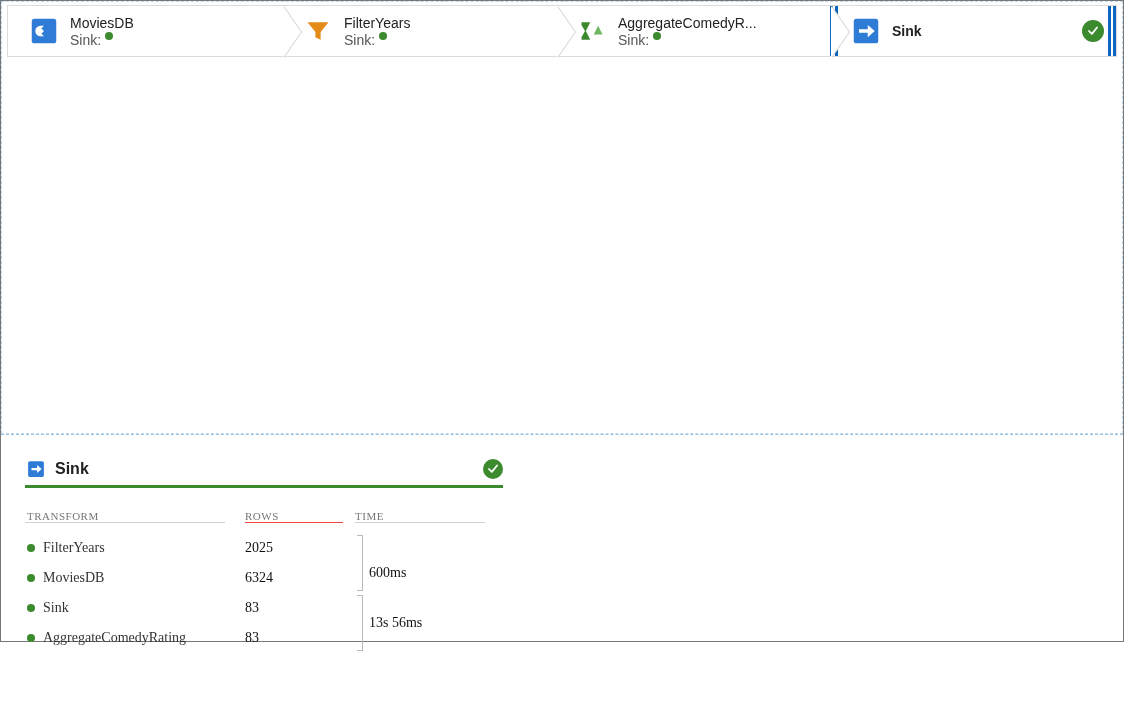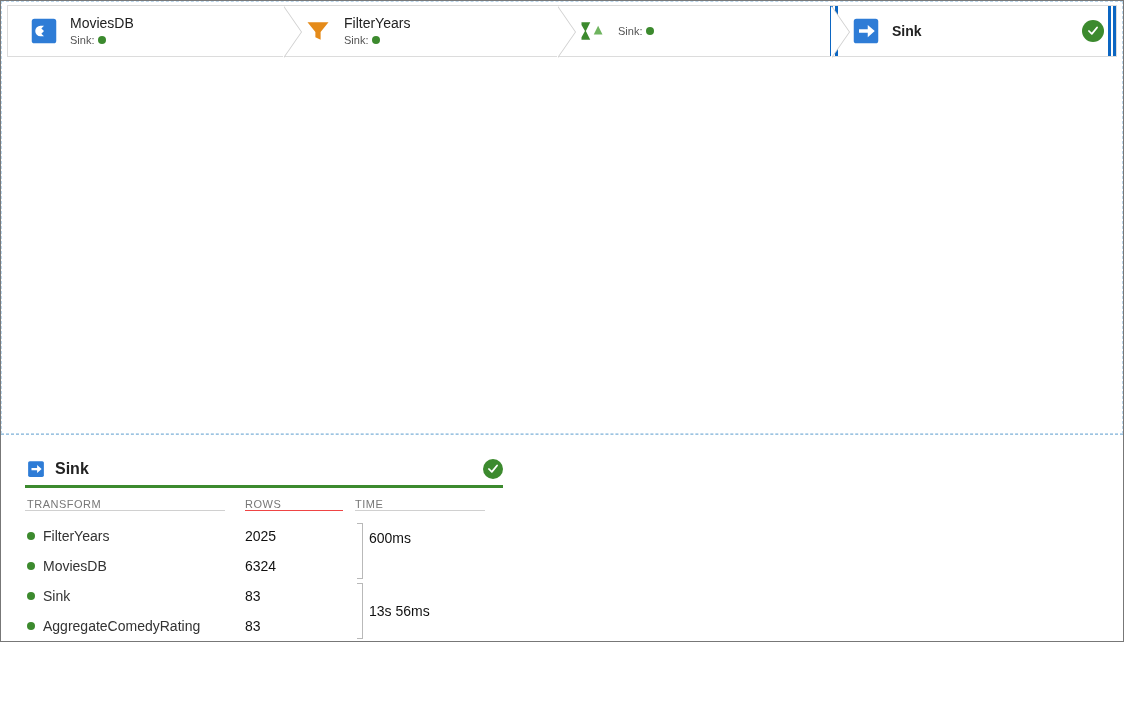--- a/index.html
+++ b/index.html
@@ -79,22 +79,22 @@
     display: flex; align-items: center; justify-content: center;
     flex: 0 0 auto;
   }
   .node .labels { flex: 1 1 auto; overflow: hidden; white-space: nowrap; text-overflow: ellipsis; }
   .node .title {
     font-size: 14px; line-height: 18px;
     color: #222;
   }
   .node.selected .title { font-weight: 600; }
   .node .subtitle {
-    font-size: 11px; line-height: 16px; color: #555;
-    display: flex; align-items: center; gap: 4px;
+    font-size: 14px; line-height: 16px; color: #555;
+    display: flex; align-items: flex-start; gap: 4px;
   }
   .status-dot {
     width: 8px; height: 8px; border-radius: 50%;
     background: #3c8a2e; display: inline-block;
   }
   .check-badge {
     width: 22px; height: 22px; border-radius: 50%;
     background: #3c8a2e; flex: 0 0 auto;
     display: flex; align-items: center; justify-content: center;
     margin-left: auto;
@@ -133,22 +133,23 @@
     align-items: center;
     padding: 0 0 6px 2px;
     gap: 10px;
   }
   .details-header .hdr-icon { width:18px; height:18px; flex:0 0 auto; }
   .details-title {
     font-size: 16px; font-weight: 700; color:#222;
     flex: 1 1 auto;
   }
   .details-table {
-    margin-top: 10px;
+    margin-top: 22px;
     width: 478px;
+    font-family: Liberation Serif, serif;
   }
   .details-thead {
     display: flex;
     align-items: flex-end;
     font-size: 11px;
     letter-spacing: 0.5px;
     color:#777;
     text-transform: uppercase;
     padding-bottom: 4px;
   }
@@ -175,21 +176,21 @@
     border-top: 1px solid #b9b9b9;
     border-bottom: 1px solid #b9b9b9;
     width: 6px;
   }
   .bracket1 { top: 2px; height: 56px; }
   .bracket2 { top: 62px; height: 56px; }
   .time-label {
     position:absolute; left: 344px;
     font-size:14px; color:#111;
   }
-  .tlabel1 { top: 9px; }
+  .tlabel1 { top: 32px; }
   .tlabel2 { top: 82px; }
 
   
   .ic-source svg, .ic-filter svg, .ic-agg svg, .ic-sink svg { width:28px; height:28px; }
   .ic-sink-sm svg { width:18px; height:18px; }
 </style>
 </head>
 <body>
 
 <div class="root">
@@ -229,20 +230,21 @@
       </div>
 
       <div class="node">
         <span class="icon-box ic-agg">
           <svg viewBox="0 0 32 32">
             <path d="M4 6 h10 l-5 10 5 10 h-10 v-3 l4 -7 -4 -7 z" fill="#3c8a2e"></path>
             <path d="M18 20 l5 -10 5 10 z" fill="#6fb45f"></path>
           </svg>
         </span>
         <div class="labels">
+          <div class="title">AggregateComedyR...</div>
           <div class="subtitle">
             <span>Sink:</span>
             <span class="status-dot"></span>
           </div>
         </div>
       </div>
 
       <div class="node selected">
         <div class="sel-bars-left">
             <div class="sel-bar"></div>

